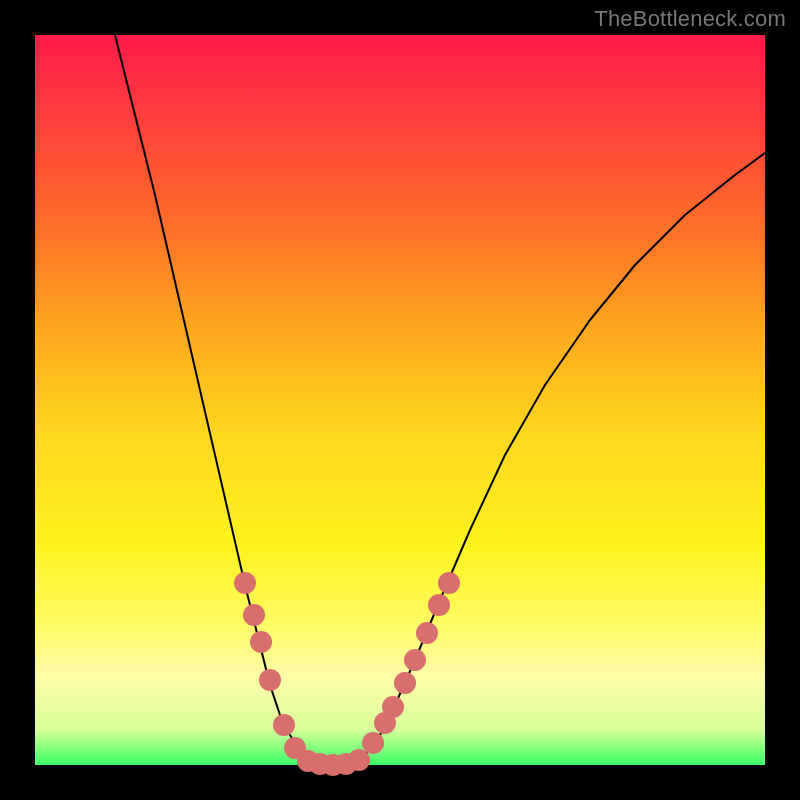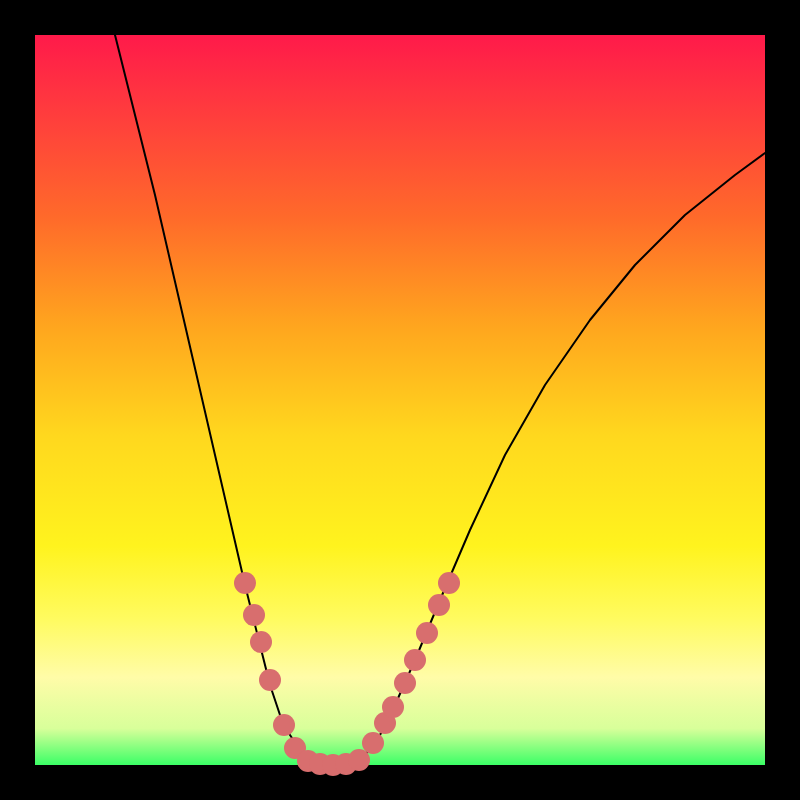--- a/index.html
+++ b/index.html
@@ -65,20 +65,21 @@
   }
   .bead {
     fill: #d86e6e;
     stroke: none;
   }
 </style>
 </head>
 <body>
 
 <div class="stage">
+  <div class="watermark">TheBottleneck.com</div>
 
   <div class="plot">
     <svg class="overlay" viewBox="0 0 730 730">
       <path id="curve-left" class="curve" d="M75 -20 L90 40 L105 100 L120 160 L135 225 L150 290 L165 355 L180 420 L195 485 L210 550 L225 610 L235 650 L245 680 L255 700 L265 715 L275 725 L280 728"></path>
       <path id="curve-basin" class="curve" d="M280 728 L290 729 L300 729 L310 729 L320 728"></path>
       <path id="curve-right" class="curve" d="M320 728 L330 720 L345 700 L360 670 L380 625 L405 565 L435 495 L470 420 L510 350 L555 285 L600 230 L650 180 L700 140 L730 118"></path>
       <g id="beads">
           <circle cx="210" cy="548" r="11" class="bead"></circle>
           <circle cx="219" cy="580" r="11" class="bead"></circle>
           <circle cx="226" cy="607" r="11" class="bead"></circle>

